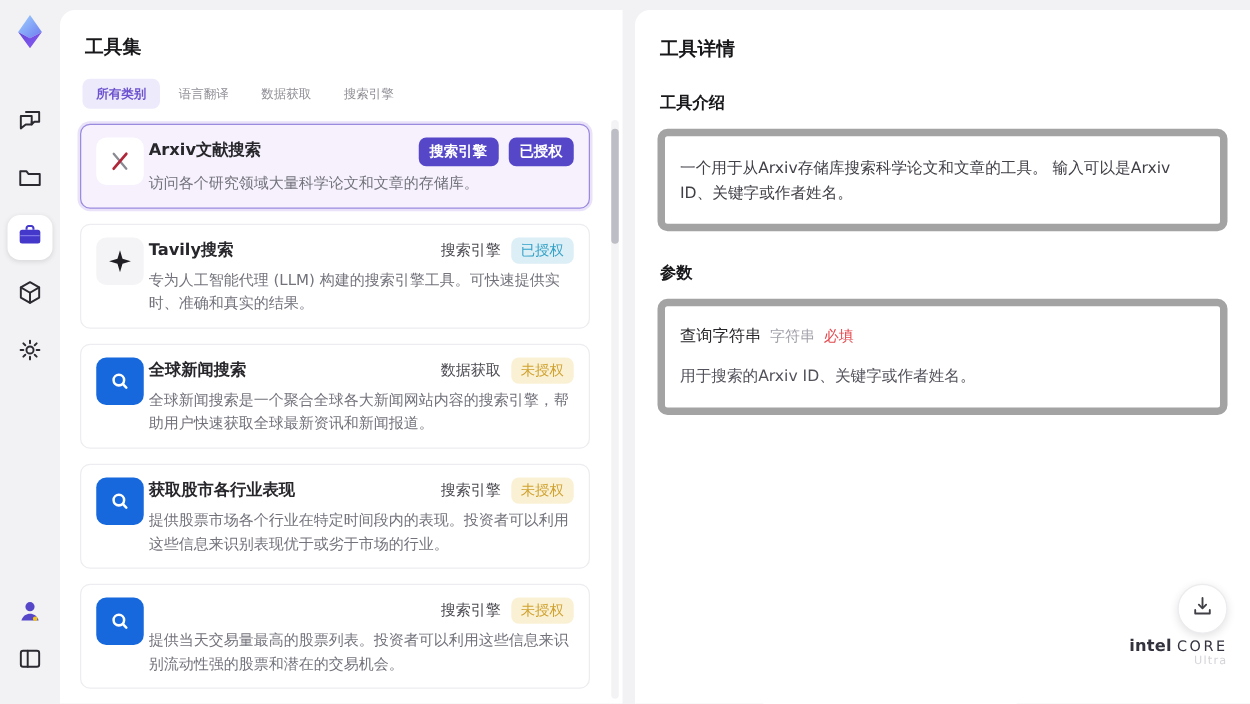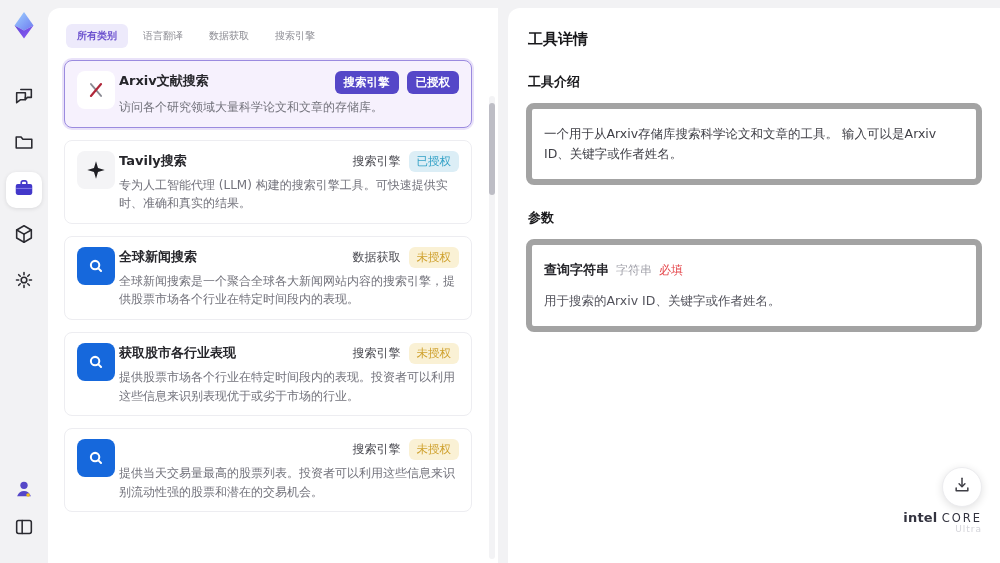--- a/index.html
+++ b/index.html
@@ -81,21 +81,21 @@
   .scroll-thumb { position:absolute; top:7px; left:0; width:6px; height:92px; background:#bdbdc5; border-radius:3px; }
 
   
   .section-heading { font-size:13px; font-weight:bold; color:#18181b; margin:24px 0 12px 2px; }
   .right-card .panel-title { margin:2px 0 0 2px; }
   .info-box {
     border:6px solid #a3a3a3; border-radius:8px; background:#fff;
     padding:15px 12px; font-size:12.5px; color:#3f3f46; line-height:1.6;
   }
   .param-line { display:flex; align-items:baseline; gap:7px; }
-  .param-name { font-size:13px; font-weight:bold; color:#26262b; }
+  .param-name { font-size:13px; font-weight:normal; color:#26262b; }
   .param-type { font-size:12px; color:#a1a1aa; }
   .param-req { font-size:12px; color:#e5484d; }
   .param-desc { margin-top:10px; font-size:12.5px; color:#52525b; }
 
   
   .fab {
     position:absolute; right:18px; bottom:56px; width:40px; height:40px;
     border-radius:50%; background:#fff; border:1px solid #ececef;
     box-shadow:0 2px 8px rgba(0,0,0,.12);
     display:flex; align-items:center; justify-content:center; cursor:pointer;
@@ -174,20 +174,21 @@
               <rect x="4" y="5" width="16" height="14" rx="2"></rect>
               <path d="M10 5v14"></path>
             </svg></span>
         </div>
       </div>
   </div>
 
   <div class="main">
 
     <div class="left-card">
+      <div class="panel-title">工具集</div>
       <div class="tabs" id="tabs">
           <div class="tab active">所有类别</div>
           <div class="tab">语言翻译</div>
           <div class="tab">数据获取</div>
           <div class="tab">搜索引擎</div>
         </div>
       <div class="tool-list" id="tool-list">
           <div class="tool-card selected">
             <div class="tool-icon white-bg">
               <svg width="22" height="22" viewBox="0 0 24 24" fill="none" stroke-linecap="round">
@@ -231,21 +232,21 @@
               </svg>
             </div>
             <div class="tool-body">
               <div class="tool-head">
                 <span class="tool-name">全球新闻搜索</span>
                 <span class="tool-badges">
                   <span class="cat-text">数据获取</span>
                   <span class="pill unauth">未授权</span>
                 </span>
               </div>
-              <div class="tool-desc">全球新闻搜索是一个聚合全球各大新闻网站内容的搜索引擎，提供股票市场各个行业在特定时间段内的表现。</div>
+              <div class="tool-desc">全球新闻搜索是一个聚合全球各大新闻网站内容的搜索引擎，帮助用户快速获取全球最新资讯和新闻报道。</div>
             </div>
           </div>
           <div class="tool-card">
             <div class="tool-icon blue-bg">
               <svg width="22" height="22" viewBox="0 0 24 24" fill="none" stroke="#ffffff" stroke-width="2.2" stroke-linecap="round">
                 <circle cx="11" cy="11" r="4.6"></circle>
                 <path d="M14.6 14.6L17.5 17.5"></path>
               </svg>
             </div>
             <div class="tool-body">

